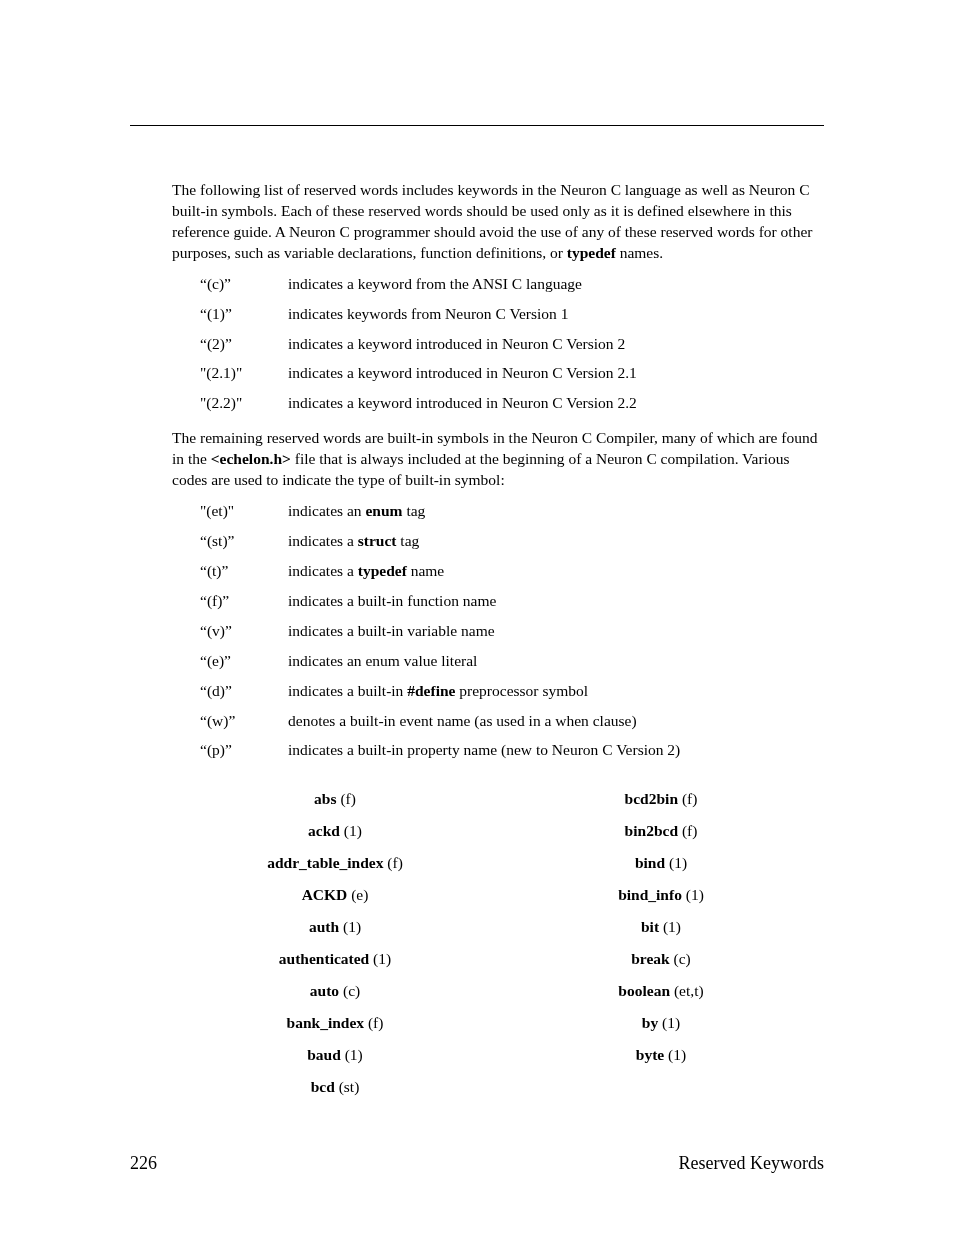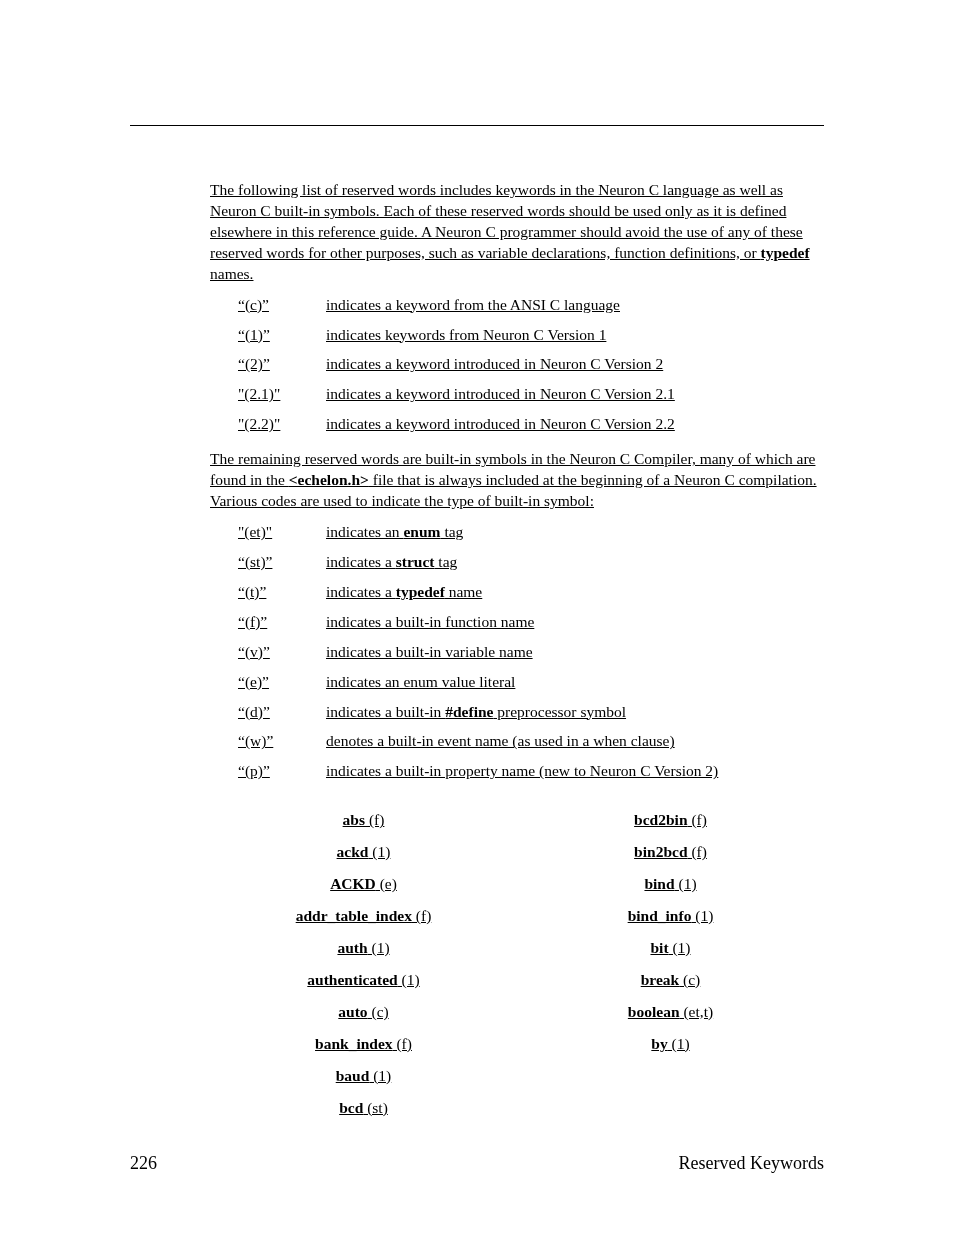--- a/index.html
+++ b/index.html
@@ -20,23 +20,22 @@
   }
   .page::before {
     content: "";
     position: absolute;
     left: 130px;
     right: 130px;
     top: 125px;
     border-top: 1px solid #000;
   }
   .content {
-    margin-left: 80px;
+    margin-left: 42px;
     margin-top: 55px;
-    text-decoration: underline;
   }
   p {
     margin: 0 0 10px 0;
   }
   .code-table {
     margin: 10px 0 14px 28px;
   }
   .code-row {
     display: flex;
     margin-bottom: 9px;
@@ -144,38 +143,39 @@
       <div class="code-row">
         <div class="code-key">“(p)”</div>
         <div class="code-desc"><span>indicates a built-in property name (new to Neuron C Version 2)</span><span class="bold"></span><span></span></div>
       </div>
     </div>
 
     <div class="wordlist">
       <div class="wordcol">
         <div class="word-row"><span class="bold">abs</span><span> (f)</span></div>
         <div class="word-row"><span class="bold">ackd</span><span> (1)</span></div>
+        <div class="word-row"><span class="bold">addr_table_index</span><span> (f)</span></div>
         <div class="word-row"><span class="bold">ACKD</span><span> (e)</span></div>
-        <div class="word-row"><span class="bold">addr_table_index</span><span> (f)</span></div>
         <div class="word-row"><span class="bold">auth</span><span> (1)</span></div>
         <div class="word-row"><span class="bold">authenticated</span><span> (1)</span></div>
         <div class="word-row"><span class="bold">auto</span><span> (c)</span></div>
         <div class="word-row"><span class="bold">bank_index</span><span> (f)</span></div>
         <div class="word-row"><span class="bold">baud</span><span> (1)</span></div>
         <div class="word-row"><span class="bold">bcd</span><span> (st)</span></div>
       </div>
       <div class="wordcol">
         <div class="word-row"><span class="bold">bcd2bin</span><span> (f)</span></div>
         <div class="word-row"><span class="bold">bin2bcd</span><span> (f)</span></div>
         <div class="word-row"><span class="bold">bind</span><span> (1)</span></div>
         <div class="word-row"><span class="bold">bind_info</span><span> (1)</span></div>
         <div class="word-row"><span class="bold">bit</span><span> (1)</span></div>
         <div class="word-row"><span class="bold">break</span><span> (c)</span></div>
         <div class="word-row"><span class="bold">boolean</span><span> (et,t)</span></div>
         <div class="word-row"><span class="bold">by</span><span> (1)</span></div>
+        <div class="word-row"><span class="bold">byte</span><span> (1)</span></div>
       </div>
     </div>
 
   </div>
 
   <div class="footer">
     <span>226</span>
     <span>Reserved Keywords</span>
   </div>
 </div>

